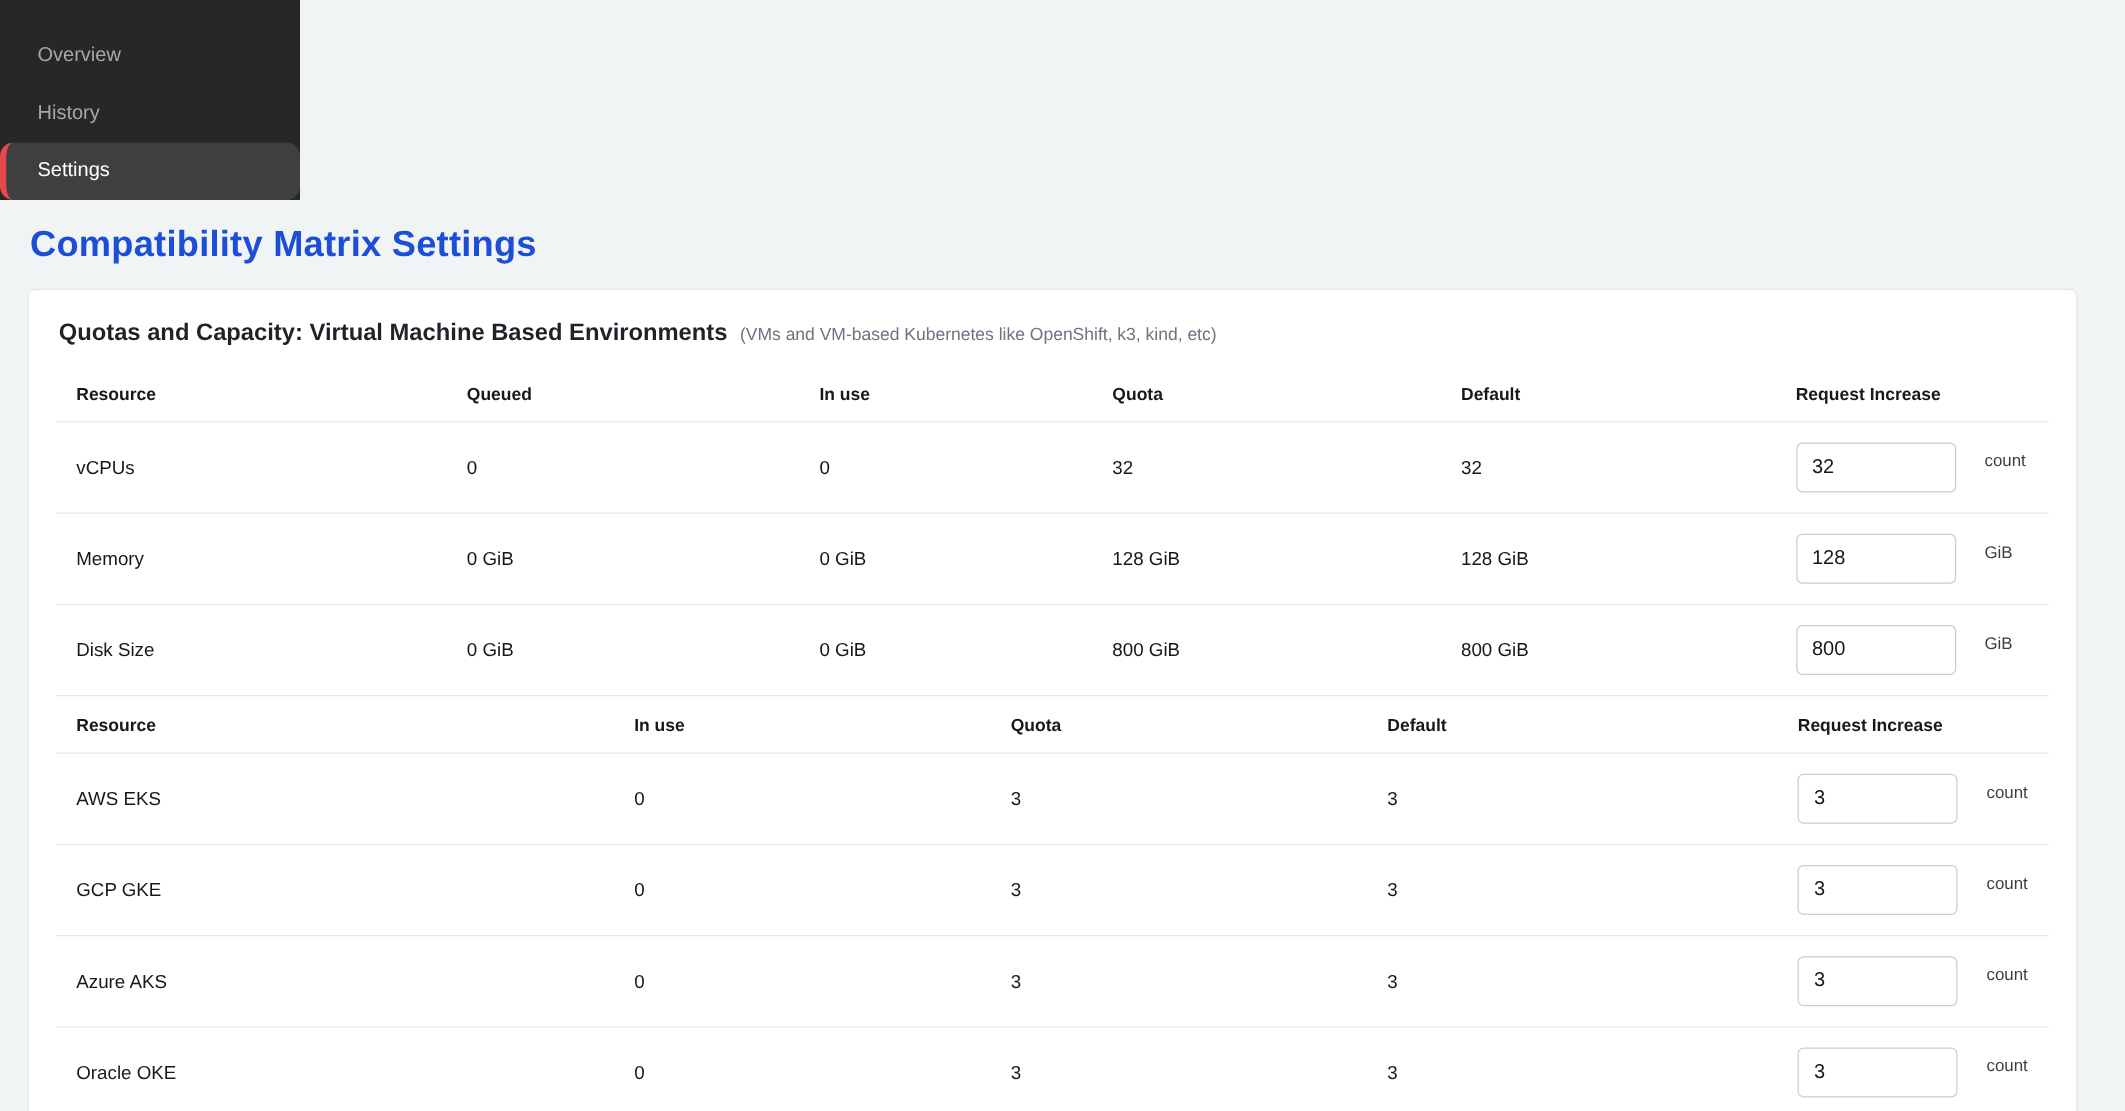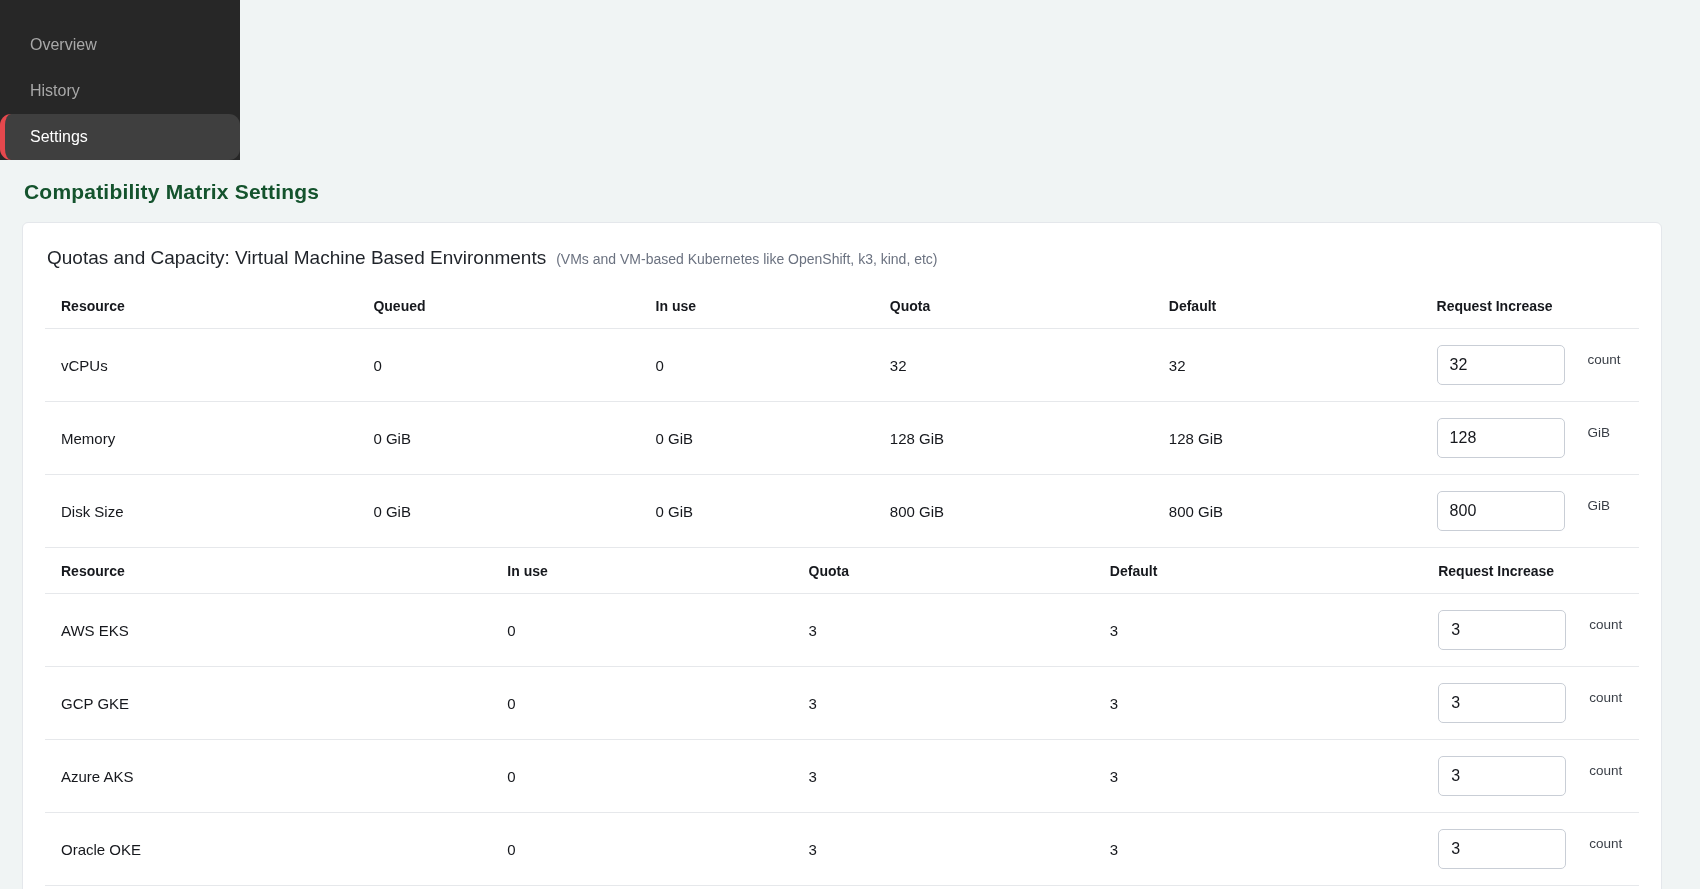--- a/index.html
+++ b/index.html
@@ -31,36 +31,36 @@
     background: #3f3f3f;
     color: #ffffff;
     border-left: 5px solid var(--sidebar-active-accent, #e5484d);
     padding-left: 25px;
     border-radius: 11px;
   }
 
   
   .main { flex: 1; padding: 14px 38px 0 22px; }
   .page-title {
-    font-size: 21px;
+    font-size: 29px;
     font-weight: 700;
-    color: #14532d;
+    color: #1d4ed8;
     margin: 6px 0 18px 2px;
     letter-spacing: 0.2px;
   }
   .card {
     background: #ffffff;
     border: 1px solid #e4e7eb;
     border-radius: 6px;
     padding: 24px 22px 20px 22px;
   }
 
   
   .section-head { display: flex; align-items: baseline; gap: 10px; padding-left: 2px; margin-bottom: 14px; }
-  .section-title { font-size: 19px; font-weight: 400; color: #1f2329; margin: 0; }
+  .section-title { font-size: 19px; font-weight: 700; color: #1f2329; margin: 0; }
   .section-subtitle { font-size: 14px; color: #6b7280; font-weight: 400; }
   .cloud-head { margin-top: 30px; }
 
   
   .qtable { width: 100%; }
   .qrow {
     display: grid;
     align-items: center;
     border-bottom: 1px solid #e6e8eb;
   }

